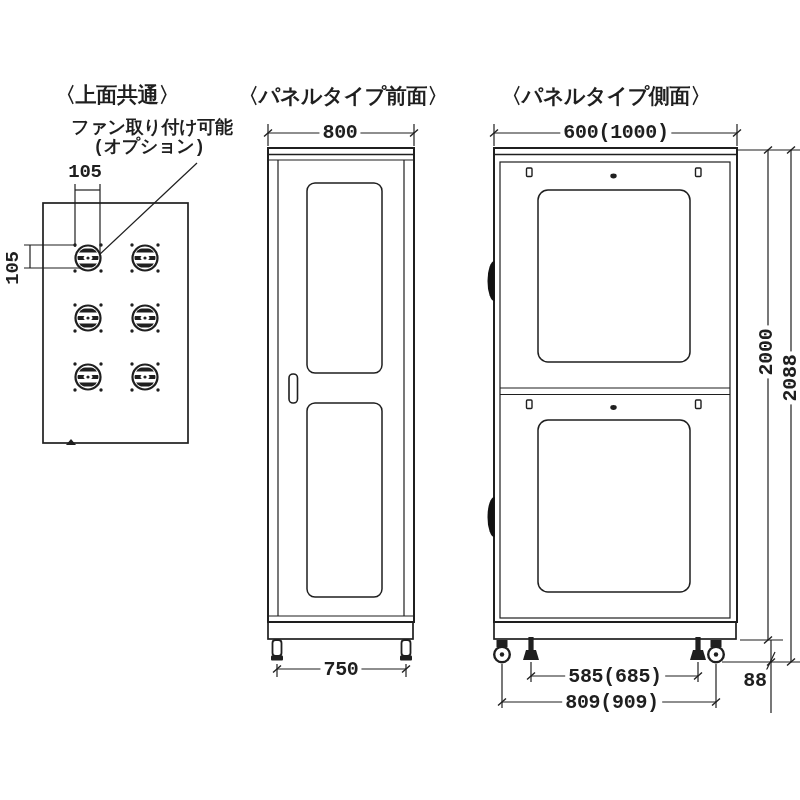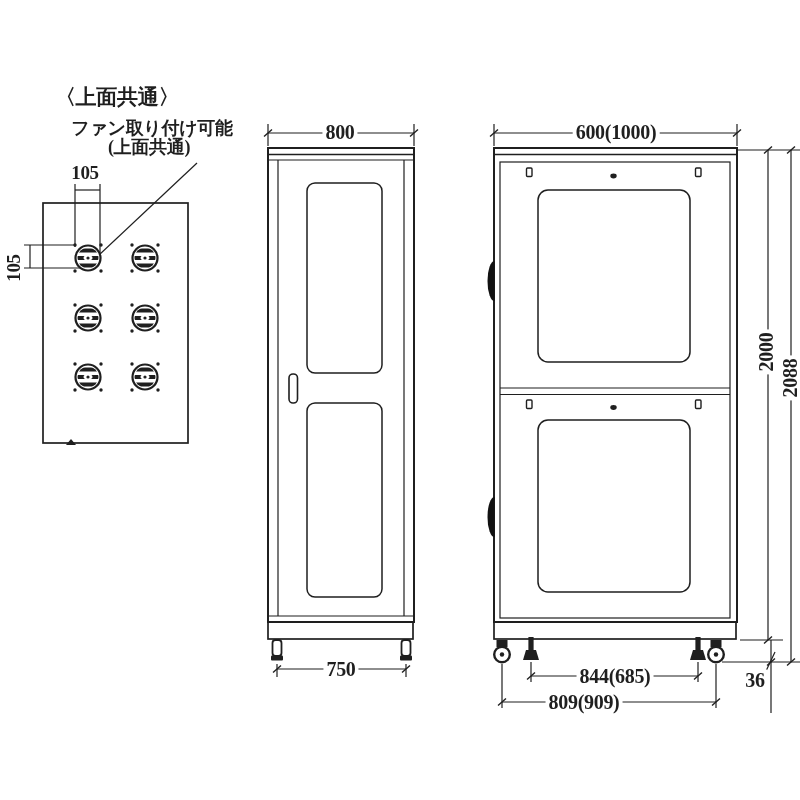--- a/index.html
+++ b/index.html
@@ -1,17 +1,17 @@
 <!DOCTYPE html>
 <html><head>
 <meta charset="utf-8">
 <style>
   html,body{margin:0;padding:0;background:#fff;}
   .canvas{position:relative;width:800px;height:800px;background:#fff;overflow:hidden;
-          font-family:Liberation Serif, serif;color:#1f1f1f;}
+          font-family:Liberation Mono, monospace;color:#1f1f1f;}
   .canvas svg{position:absolute;left:0;top:0;}
   .lbl{position:absolute;transform:translate(-50%,-50%);font-weight:bold;white-space:nowrap;
        line-height:1.05;letter-spacing:-0.3px;}
   .t21{font-size:21px;}
   .t18{font-size:18px;}
   .dim{font-size:20px;background:#fff;padding:0 3px;}
   .dimsm{font-size:19px;}
   .rot{transform:translate(-50%,-50%) rotate(-90deg);}
 </style>
 </head>
@@ -159,31 +159,33 @@
       <line x1="766" y1="671" x2="775" y2="652"></line>
     </g>
   </g>
   <use href="#caster" x="502" y="655"></use>
   <use href="#caster" x="716" y="655"></use>
   <use href="#sfoot" x="531" y="660"></use>
   <use href="#sfoot" x="698" y="660"></use>
 </svg>
 
 <span class="lbl t21" style="left:117px;top:97px">〈上面共通〉</span>
+<span class="lbl t21" style="left:343px;top:98px">〈パネルタイプ前面〉</span>
+<span class="lbl t21" style="left:606px;top:98px">〈パネルタイプ側面〉</span>
 
 <span class="lbl t18" style="left:152px;top:128px">ファン取り付け可能</span>
-<span class="lbl t18" style="left:149px;top:147px">(上面共通)</span>
+<span class="lbl t18" style="left:149px;top:147px">(オプション)</span>
 
 <span class="lbl dimsm" style="left:85px;top:173px">105</span>
 <span class="lbl dimsm rot" style="left:14px;top:268px">105</span>
 
 <span class="lbl dim" style="left:340px;top:132px">800</span>
 <span class="lbl dim" style="left:341px;top:669px">750</span>
 
 <span class="lbl dim" style="left:616px;top:132px">600(1000)</span>
-<span class="lbl dim" style="left:615px;top:676px">844(685)</span>
-<span class="lbl dim" style="left:584px;top:702px">809(909)</span>
+<span class="lbl dim" style="left:615px;top:676px">585(685)</span>
+<span class="lbl dim" style="left:612px;top:702px">809(909)</span>
 
 <span class="lbl dim rot" style="left:766px;top:352px">2000</span>
 <span class="lbl dim rot" style="left:790px;top:378px">2088</span>
-<span class="lbl dim" style="left:755px;top:680px">36</span>
+<span class="lbl dim" style="left:755px;top:680px">88</span>
 
 </div>
 
 </body></html>

